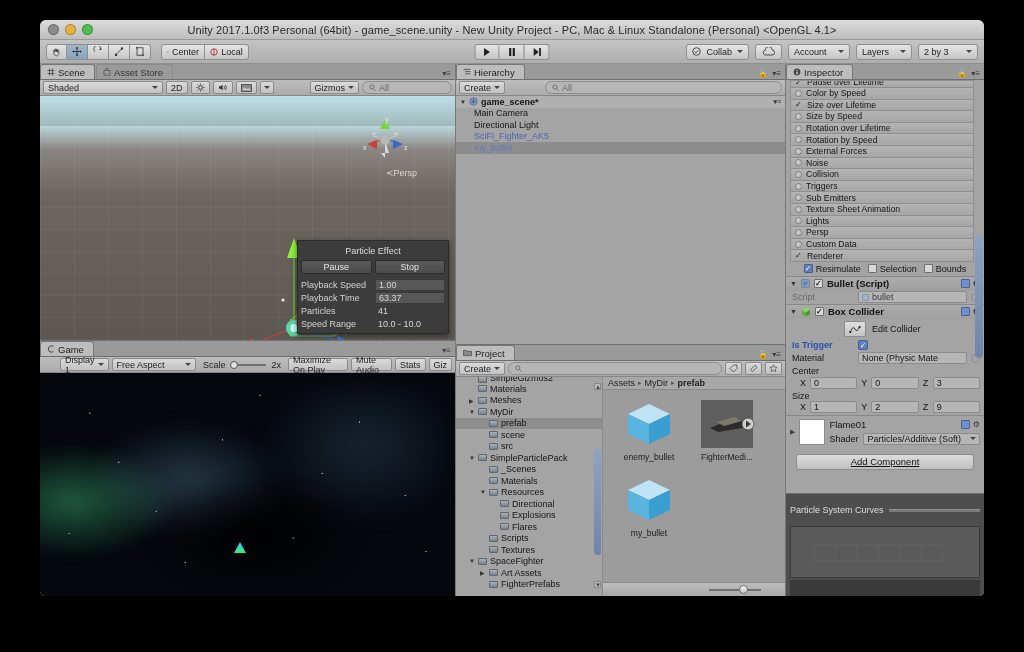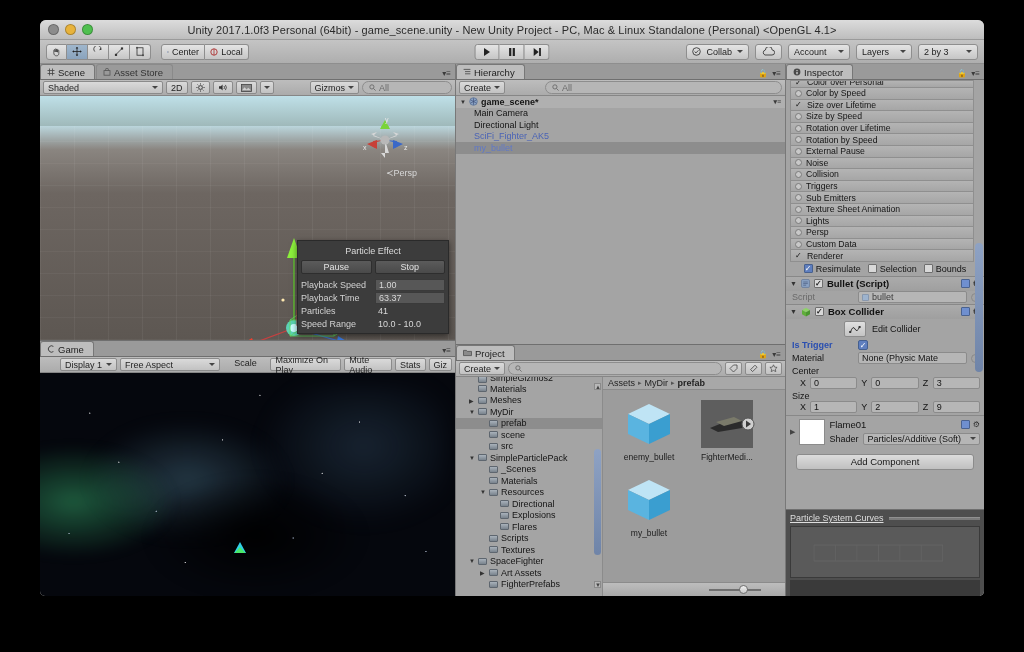--- a/index.html
+++ b/index.html
@@ -242,24 +242,24 @@
             border-radius: 2px; display:flex; align-items:center; justify-content:center;
             font-size: 8px; color: #fff; }
   .editcol { display: flex; align-items: center; gap: 6px; padding: 2px 4px 2px 58px; }
   .ec-btn { width: 22px; height: 16px; background: linear-gradient(#e0e0e0,#c4c4c4);
             border: 1px solid #8b8b8b; border-radius: 2px; display:flex;
             align-items:center; justify-content:center; }
   .matrow { display: flex; align-items: center; gap: 4px; padding: 3px 4px; }
   .swatch { width: 26px; height: 26px; background: #fff; border: 1px solid #8b8b8b; }
   .addcomp { margin: 6px 10px; height: 16px; background: linear-gradient(#dcdcdc,#c0c0c0);
              border: 1px solid #8b8b8b; border-radius: 3px; display: flex;
-             align-items: center; justify-content: center; font-size: 9.5px; color: #141414; }
+             align-items: center; justify-content: center; font-size: 9.5px; color: #141414; text-decoration: underline; }
   .curves { flex: 0 0 86px; background: #4e4e4e; border-top: 1px solid #6f6f6f; }
   .curves-hdr { height: 12px; display: flex; align-items: center; gap: 5px;
-                padding: 8px 4px; font-size: 9px; color: #dedede; background: #4e4e4e; text-decoration: underline; }
+                padding: 16px 4px; font-size: 9px; color: #dedede; background: #4e4e4e; }
   .curves-hdr .rule { flex: 1; height: 3px; background: #7a7a7a; border-top: 1px solid #909090; }
   .curves-area { height: 52px; margin: 0 4px; background: #5a5a5a; border: 1px solid #3a3a3a; position: relative; }
   .curves-foot { height: 16px; margin: 2px 4px 0; background: #3a3a3a; }
   .insp-scroll { position: absolute; right: 1px; top: 14px; bottom: 92px; width: 8px; }
   .insp-thumb { position: absolute; left: 0; width: 8px; top: 46%; height: 40%;
                 background: linear-gradient(#8ea2c4,#6f84a8); border-radius: 4px; }
 </style>
 </head>
 <body>
 
@@ -523,21 +523,21 @@
         </div>
         <div class="subbar">
           <div class="sb" style="width:66px;justify-content:space-between;margin-left:17px;">
             <span>Display 1</span>
             <span class="caret"></span>
           </div>
           <div class="sb" style="width:118px;justify-content:space-between;">
             <span>Free Aspect</span>
             <span class="caret"></span>
           </div>
-          <div class="sb flat" style="gap:14px;flex-direction:column;">
+          <div class="sb flat" style="gap:5px;">
             <span>Scale</span>
             <span style="position:relative;display:inline-block;width:36px;height:8px;">
               <span style="position:absolute;left:0;top:3px;width:36px;height:2px;background:#6f6f6f;display:block;"></span>
               <span style="position:absolute;left:0;top:0;width:8px;height:8px;border:1px solid #555;border-radius:50%;background:#e0e0e0;display:block;"></span>
             </span>
             <span>2x</span>
           </div>
           <div class="sb">
               <span>Maximize On Play</span>
             </div>
@@ -855,21 +855,21 @@
         <div class="locks">
           <span>🔒</span>
           <span>▾≡</span>
         </div>
       </div>
 
       <div class="insp">
         <div class="mods" id="module-list">
             <div class="mod" style="height: 8px; overflow: hidden; align-items: flex-end;">
               <span class="chk">✓</span>
-              <span>Color over Personal</span>
+              <span>Pause over Lifetime</span>
             </div>
             <div class="mod">
               <span class="cbox round"></span>
               <span>Color by Speed</span>
             </div>
             <div class="mod">
               <span class="chk">✓</span>
               <span>Size over Lifetime</span>
             </div>
             <div class="mod">
@@ -879,21 +879,21 @@
             <div class="mod">
               <span class="cbox round"></span>
               <span>Rotation over Lifetime</span>
             </div>
             <div class="mod">
               <span class="cbox round"></span>
               <span>Rotation by Speed</span>
             </div>
             <div class="mod">
               <span class="cbox round"></span>
-              <span>External Pause</span>
+              <span>External Forces</span>
             </div>
             <div class="mod">
               <span class="cbox round"></span>
               <span>Noise</span>
             </div>
             <div class="mod">
               <span class="cbox round"></span>
               <span>Collision</span>
             </div>
             <div class="mod">

